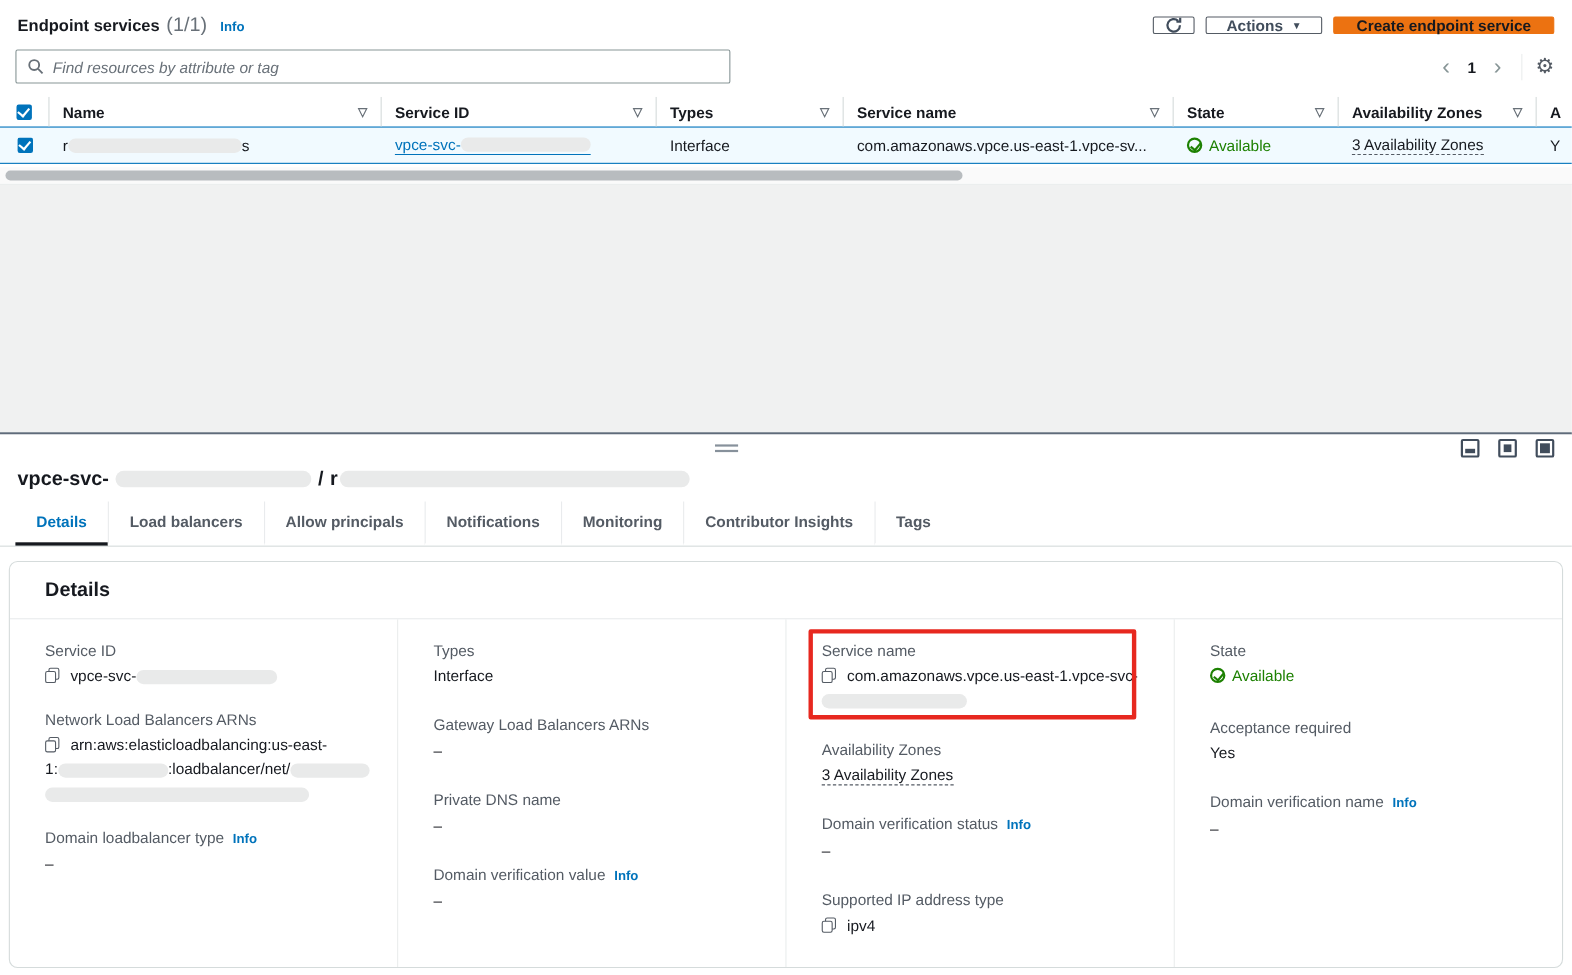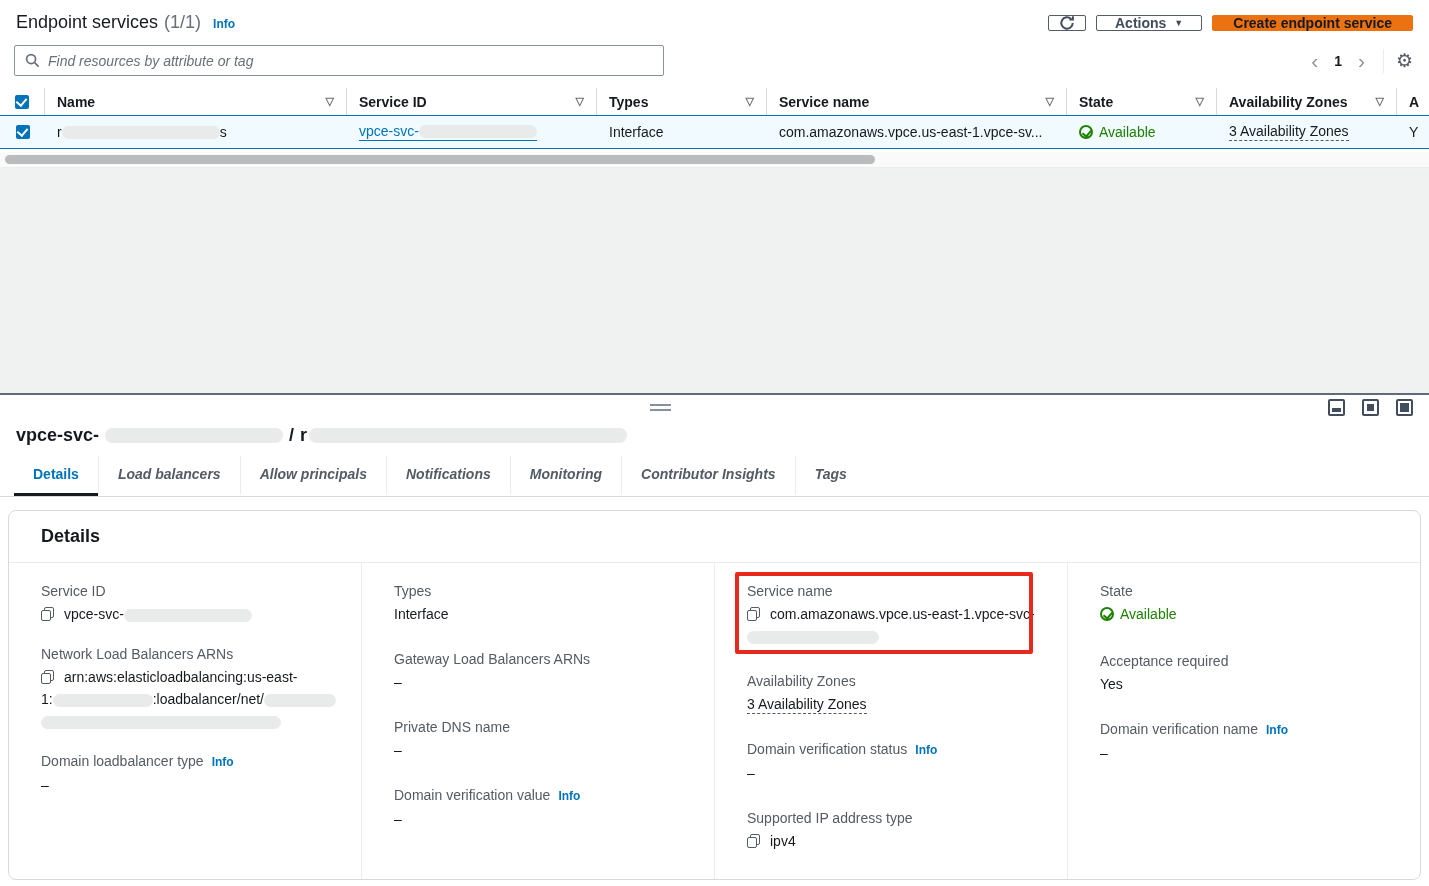--- a/index.html
+++ b/index.html
@@ -3,21 +3,21 @@
 <meta charset="utf-8">
 <style>
   * { margin:0; padding:0; box-sizing:border-box; }
   html,body { width:1429px; height:886px; overflow:hidden; background:#fff;
     font-family:"Liberation Sans", sans-serif; color:#16191f; font-size:14px; }
 
   
   .table-section { background:#fff; }
   .header-bar { display:flex; align-items:center; justify-content:space-between; padding:12px 16px 6px 16px; }
   .title-group { display:flex; align-items:baseline; gap:6px; }
-  .page-title { font-size:18px; font-weight:normal; }
+  .page-title { font-size:15px; font-weight:bold; }
   .page-counter { font-size:18px; color:#687078; font-weight:400; }
   .info-link { font-size:12px; font-weight:bold; color:#0073bb; margin-left:6px; cursor:pointer; }
   .btn-row { display:flex; gap:10px; align-items:center; }
   .btn { height:16px; display:inline-flex; align-items:center; justify-content:center; gap:8px;
     border:1px solid #545b64; border-radius:2px; background:#fff; font-weight:bold; color:#414d5c;
     font-size:14px; padding:0 18px; cursor:pointer; }
   .btn.icon-only { width:38px; padding:0; }
   .btn-primary { background:#ec7211; border-color:#ec7211; color:#16191f; padding:0 20px; }
   .caret-down { font-size:9px; color:#414d5c; }
 
@@ -75,21 +75,21 @@
   .panel-icon { width:17px; height:17px; border:2px solid #414d5c; border-radius:2px; position:relative; cursor:pointer; }
   .panel-icon.small::after { content:""; position:absolute; left:2px; right:2px; bottom:2px; height:4px; background:#414d5c; }
   .panel-icon.medium::after { content:""; position:absolute; left:3px; right:3px; top:3px; bottom:3px; background:#414d5c; }
   .panel-icon.large::after { content:""; position:absolute; left:2px; right:2px; top:2px; bottom:2px; background:#414d5c; }
 
   .panel-title { padding:4px 16px 10px 16px; font-size:18px; font-weight:bold; display:flex; align-items:center; gap:6px; }
   .panel-title .redact { height:15px; border-radius:8px; }
 
   .tabs { display:flex; align-items:stretch; padding-left:14px; border-bottom:1px solid #d5dbdb; }
   .tab { padding:10px 19px 11px 19px; font-weight:bold; color:#545b64; cursor:pointer; border-bottom:3px solid transparent; white-space:nowrap; }
-  .tab:not(:first-child) { border-left:1px solid #e9ebed;font-style:italic; }
+  .tab:not(:first-child) { border-left:1px solid #e9ebed; }
   .tab.active { color:#0073bb; border-bottom-color:#16191f; }
 
   .details-card { margin:13px 8px 0 8px; border:1px solid #d5dbdb; border-radius:8px; background:#fff; height:370px; overflow:hidden; }
   .card-header { padding:15px 32px; border-bottom:1px solid #e9ebed; }
   .card-title { font-size:18px; font-weight:bold; }
   .card-body { display:flex; height:320px; }
   .dcol { flex:1 1 0; padding:18px 22px 20px 32px; }
   .dcol:not(:last-child) { border-right:1px solid #eaeded; }
   .field { margin-bottom:19px; }
   .field-label { color:#545b64; line-height:21px; }

